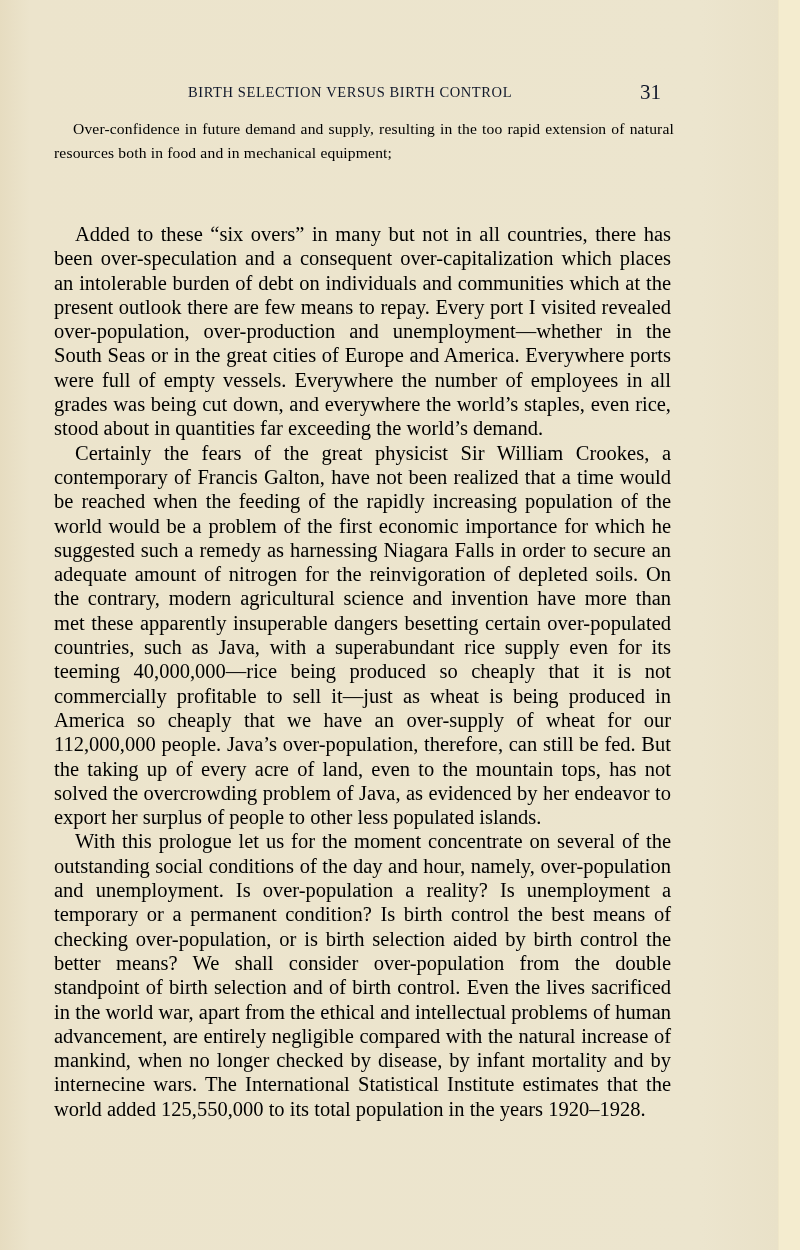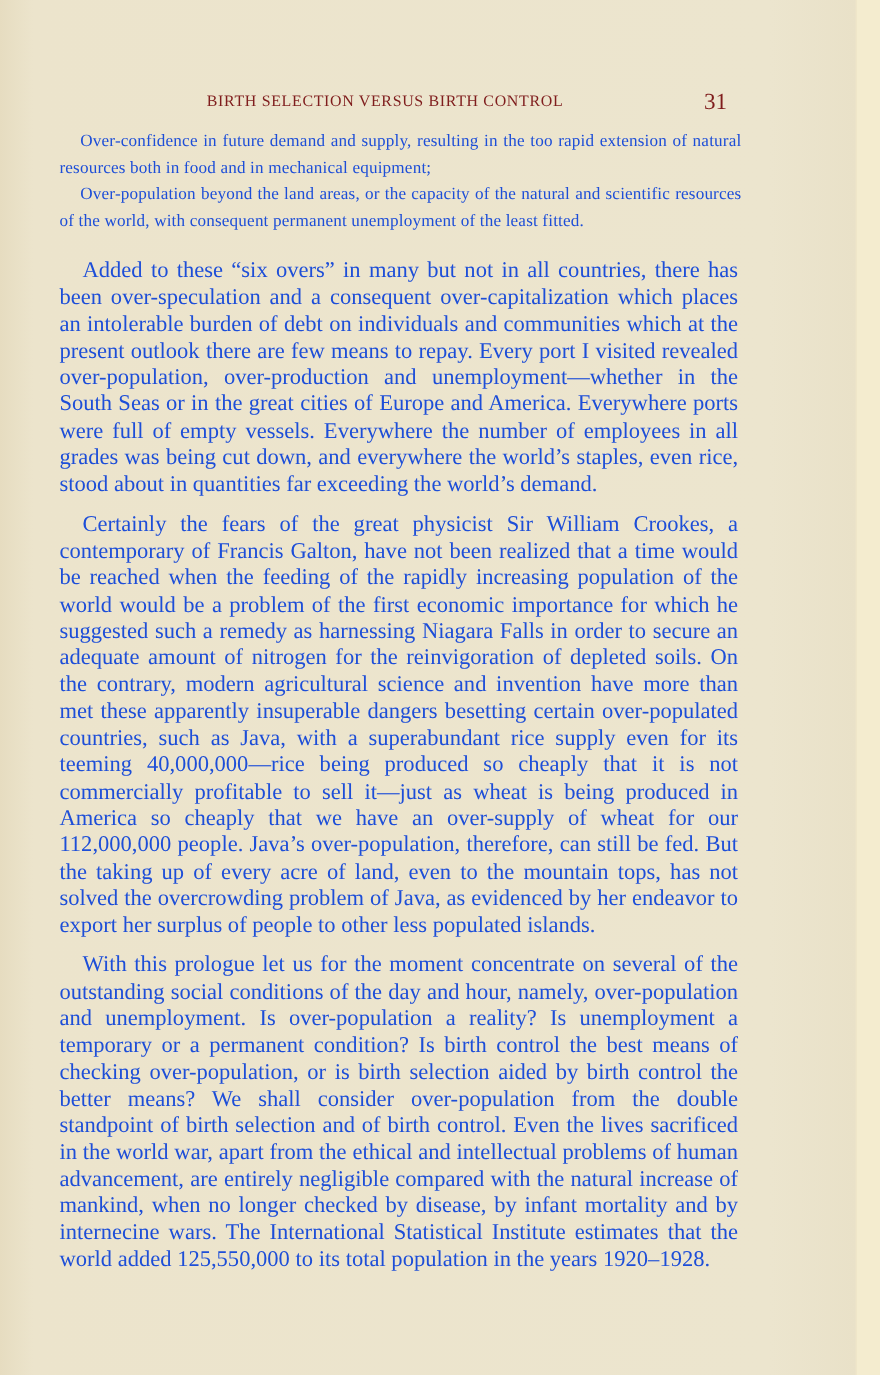--- a/index.html
+++ b/index.html
@@ -15,68 +15,67 @@
     }
     .edge {
       position: absolute; left: 778px; top: 0;
       width: 22px; height: 1250px;
       background: #f4eccf;
       border-left: 1px solid #efe6c8;
     }
     .header {
       position: absolute; top: 84px; left: 0; width: 702px; height: 24px;
       font-family: "Liberation Serif", serif;
-      color: #7f1d1d;
+      color: #0f172a;
     }
     .running-head {
       position: absolute; left: 188px; top: 0;
       font-size: 14.5px; letter-spacing: 0.6px;
     }
     .page-number {
       position: absolute; left: 640px; top: -4px;
       font-size: 21px;
       text-align: right;
     }
     .text {
       position: absolute; left: 54px; width: 394px;
       font-family: "Liberation Serif", serif;
-      color: #1d4ed8;
+      color: #000000;
       text-align: justify;
       transform-origin: 0 0;
     }
     .small {
       top: 117px;
       font-size: 15.5px; line-height: 24px;
       transform: scaleX(1.12);
       width: 557px;
     }
     .body {
       top: 222px;
       font-size: 20.5px; line-height: 24.3px;
       transform: scaleX(1.0);
       width: 617px;
     }
     p { margin: 0; text-indent: 21px; }
     .small p { text-indent: 19px; }
     .small p + p { margin-top: 0; }
-    .body p { text-align: justify; margin-top: 12px; }
+    .body p { text-align: justify; }
   </style>
 </head>
 <body>
 
 <div class="page"></div>
 <div class="edge"></div>
 
 <div class="header">
   <span class="running-head">BIRTH SELECTION VERSUS BIRTH CONTROL</span>
   <span class="page-number">31</span>
 </div>
 
 <div class="text small" style="transform:none; width:620px; font-size:15.6px; letter-spacing:0.15px;">
   <p>Over-confidence in future demand and supply, resulting in the too rapid extension of natural resources both in food and in mechanical equipment;</p>
-  <p>Over-population beyond the land areas, or the capacity of the natural and scientific resources of the world, with consequent permanent unemployment of the least fitted.</p>
 </div>
 
 <div class="text body">
   <p>Added to these “six overs” in many but not in all countries, there has been over-speculation and a consequent over-capitalization which places an intolerable burden of debt on individuals and communities which at the present outlook there are few means to repay. Every port I visited revealed over-population, over-production and unemployment—whether in the South Seas or in the great cities of Europe and America. Everywhere ports were full of empty vessels. Everywhere the number of employees in all grades was being cut down, and everywhere the world’s staples, even rice, stood about in quantities far exceeding the world’s demand.</p>
   <p>Certainly the fears of the great physicist Sir William Crookes, a contemporary of Francis Galton, have not been realized that a time would be reached when the feeding of the rapidly increasing population of the world would be a problem of the first economic importance for which he suggested such a remedy as harnessing Niagara Falls in order to secure an adequate amount of nitrogen for the reinvigoration of depleted soils. On the contrary, modern agricultural science and invention have more than met these apparently insuperable dangers besetting certain over-populated countries, such as Java, with a superabundant rice supply even for its teeming 40,000,000—rice being produced so cheaply that it is not commercially profitable to sell it—just as wheat is being produced in America so cheaply that we have an over-supply of wheat for our 112,000,000 people. Java’s over-population, therefore, can still be fed. But the taking up of every acre of land, even to the mountain tops, has not solved the overcrowding problem of Java, as evidenced by her endeavor to export her surplus of people to other less populated islands.</p>
   <p>With this prologue let us for the moment concentrate on several of the outstanding social conditions of the day and hour, namely, over-population and unemployment. Is over-population a reality? Is unemployment a temporary or a permanent condition? Is birth control the best means of checking over-population, or is birth selection aided by birth control the better means? We shall consider over-population from the double standpoint of birth selection and of birth control. Even the lives sacrificed in the world war, apart from the ethical and intellectual problems of human advancement, are entirely negligible compared with the natural increase of mankind, when no longer checked by disease, by infant mortality and by internecine wars. The International Statistical Institute estimates that the world added 125,550,000 to its total population in the years 1920–1928.</p>
 </div>
 
 </body></html>

